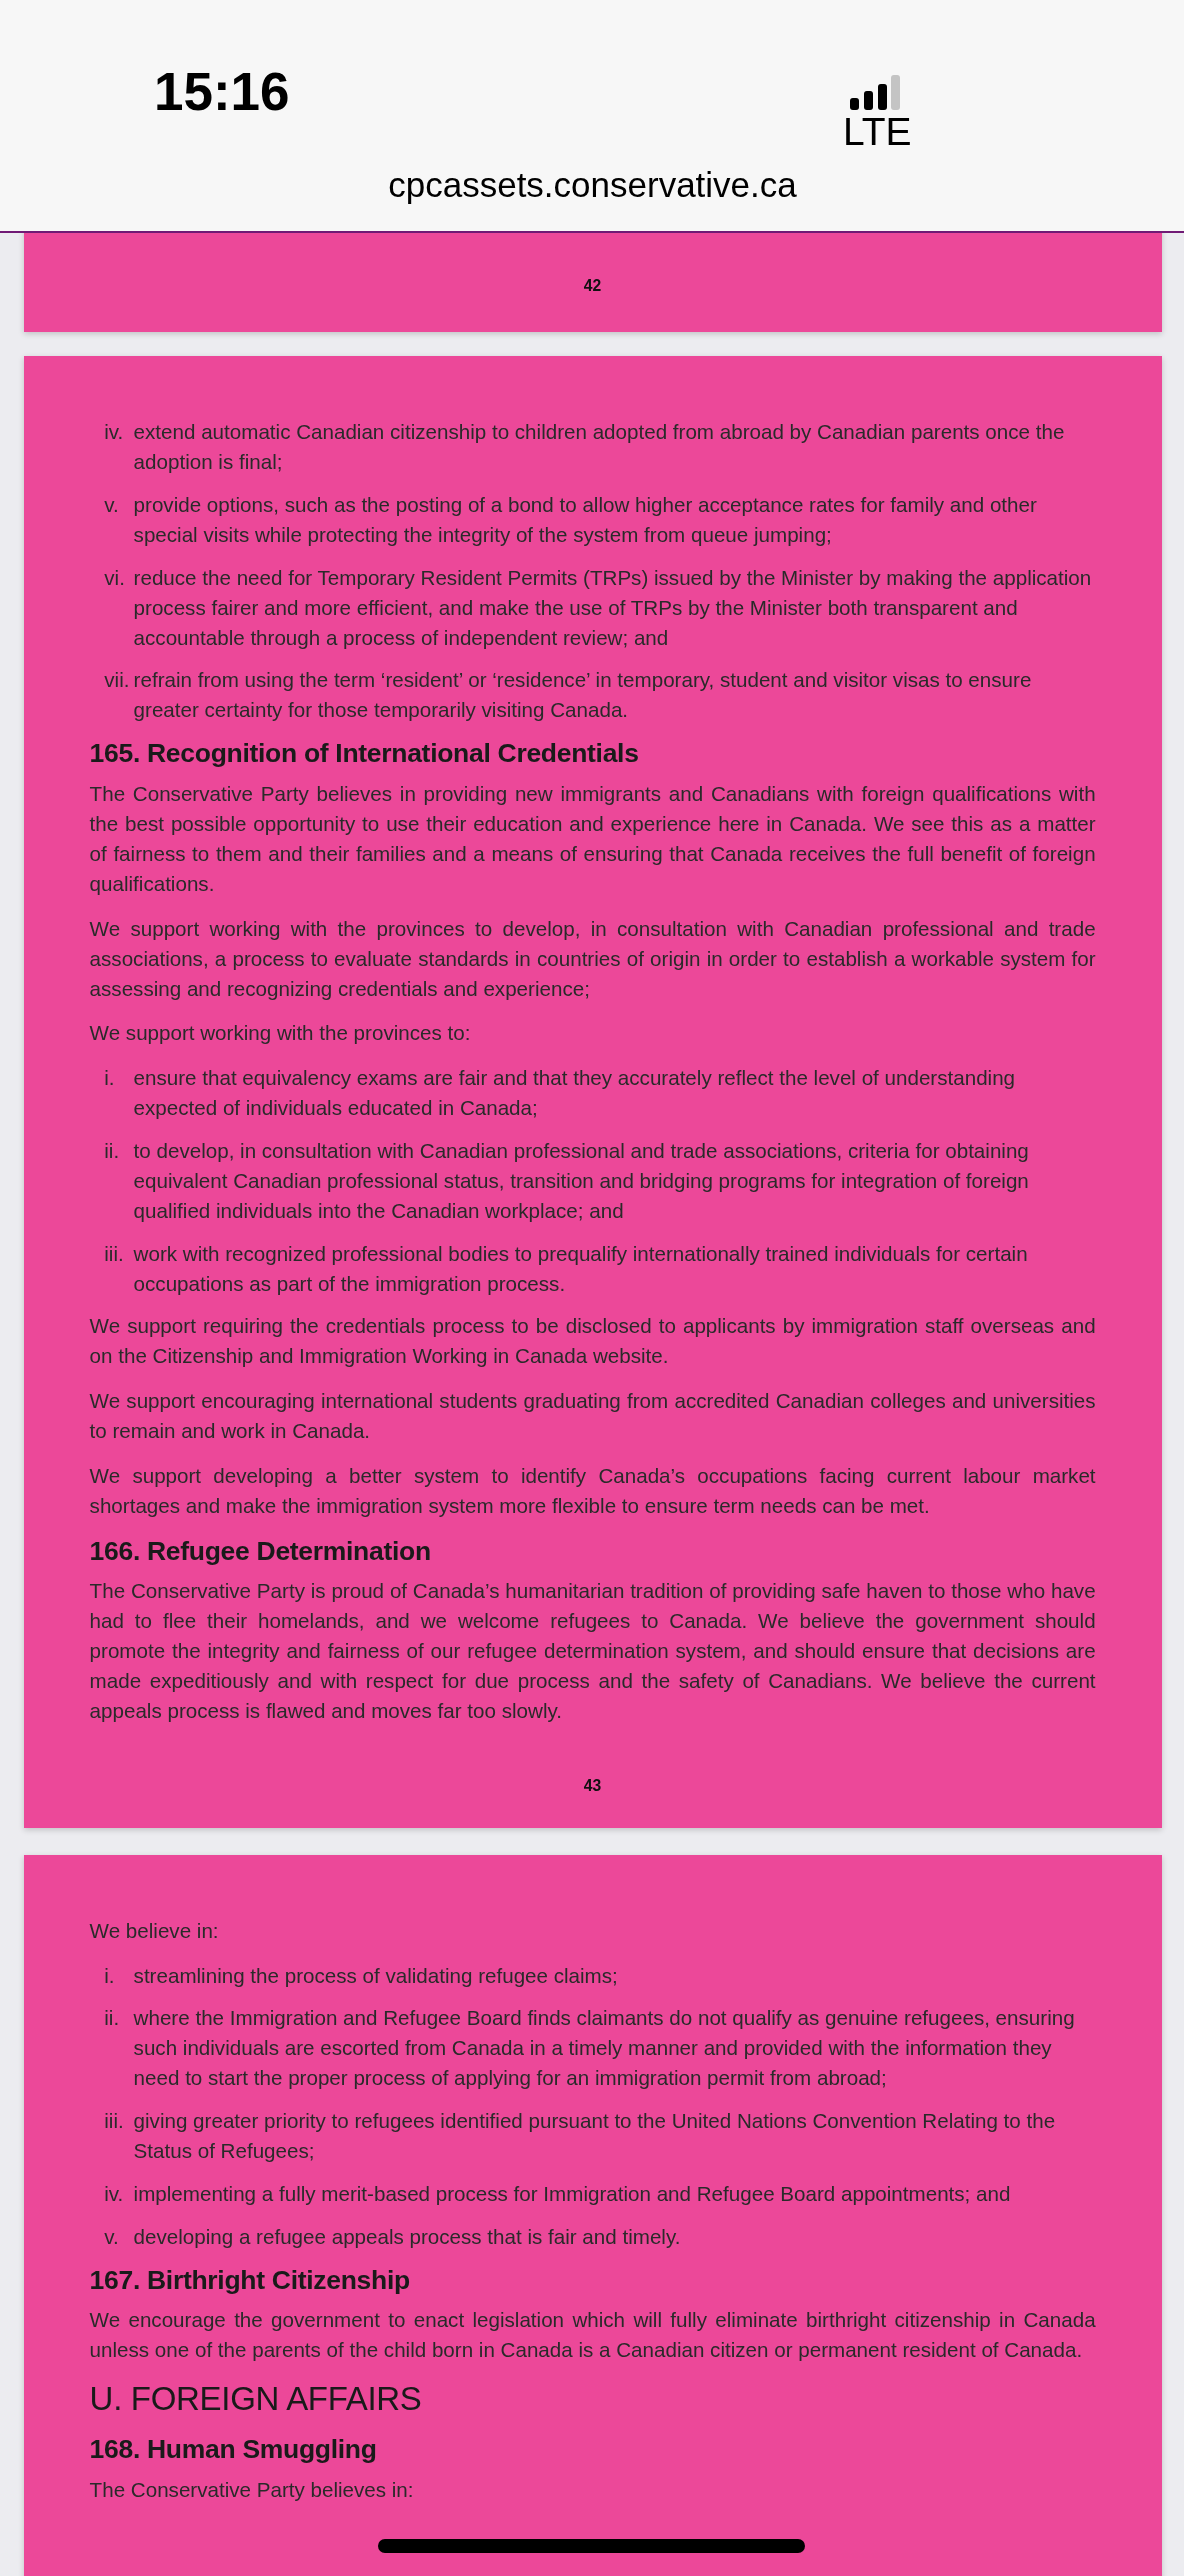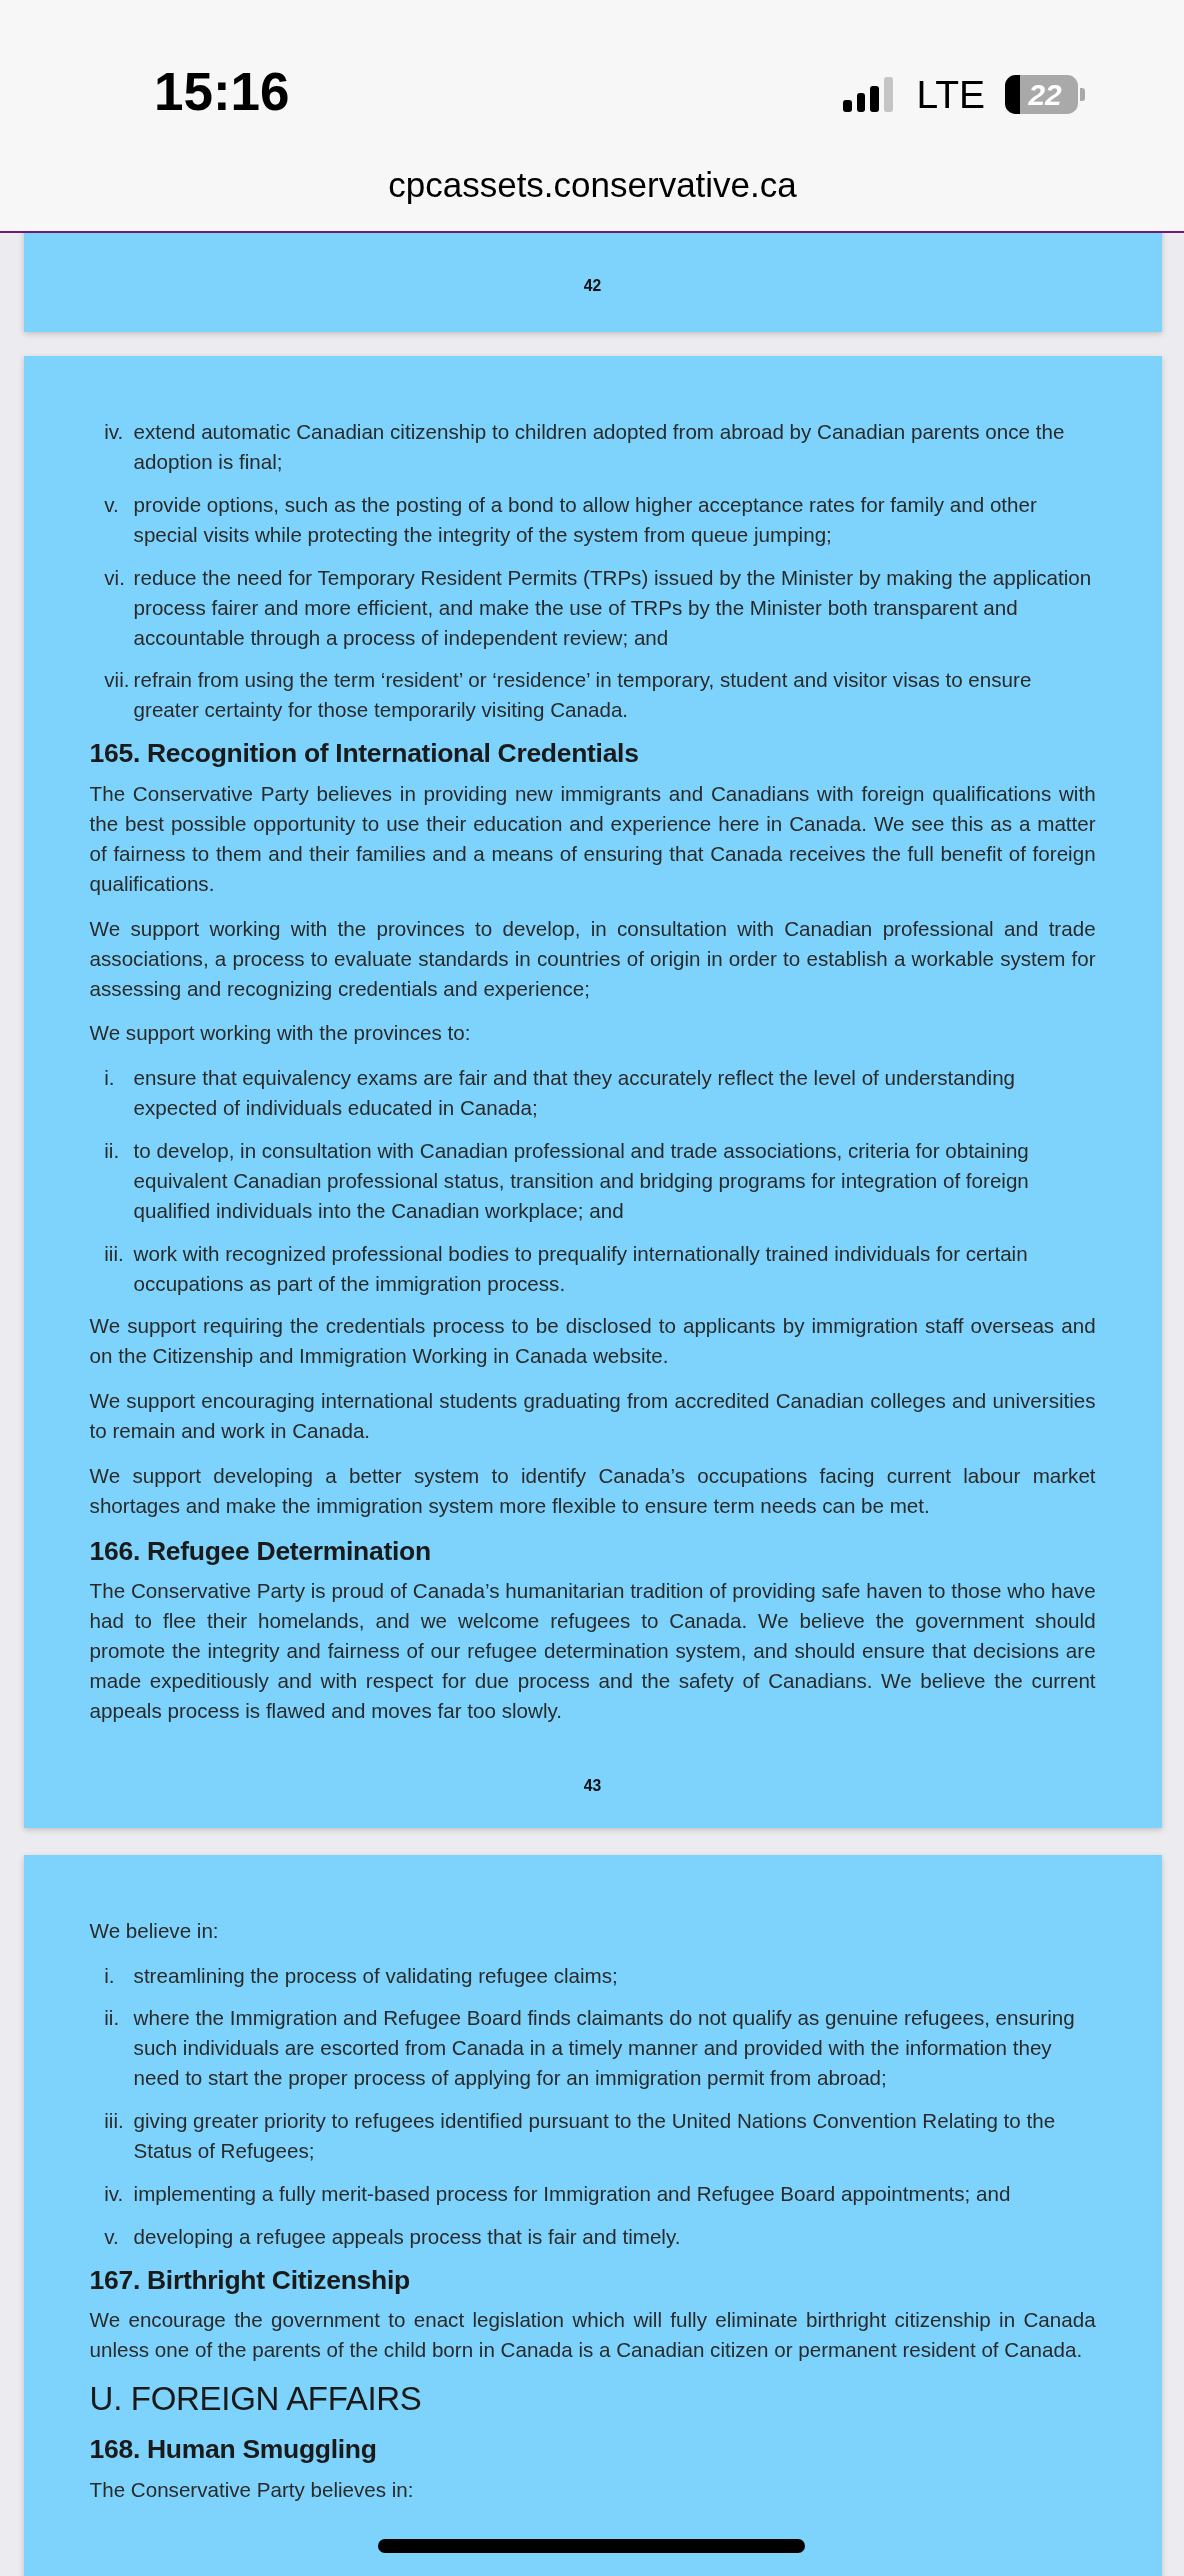--- a/index.html
+++ b/index.html
@@ -15,40 +15,40 @@
     position: absolute; top: 0; left: 0; width: 1185px; height: 233px;
     background: #f7f7f7;
     border-bottom: 2px solid #701a75;
     z-index: 10;
   }
   .time {
     position: absolute; left: 154px; top: 61px;
     font-size: 53px; font-weight: bold; color: #000;
     letter-spacing: 0px;
   }
-  .status-right { position: absolute; left: 843px; top: 75px; height: 39px; display: flex; align-items: center; }
+  .status-right { position: absolute; left: 843px; top: 75px; height: 39px; display: flex; align-items: center; flex-direction: column; }
   .signal { display: flex; align-items: flex-end; gap: 4.9px; height: 35px; margin-right: 23.6px; }
   .signal span { width: 8.8px; background: #000; border-radius: 2.9px; }
   .signal span.off { background: #c4c4c4; }
   .lte { font-size: 39px; color: #000; margin-right: 19.6px; font-weight: 500; }
   .battery {
     position: relative; width: 73px; height: 39px; border-radius: 10.8px;
     background: #a9a9a9; overflow: hidden; display: flex; align-items: center; justify-content: center; font-style: italic;
   }
   .battery .fill { position: absolute; left: 0; top: 0; bottom: 0; width: 15.7px; background: #000; }
   .battery .num { position: relative; color: #fff; font-weight: bold; font-size: 30px; margin-left: 7.9px; }
   .battery-tip { width: 4.9px; height: 13.8px; background: #a9a9a9; border-radius: 0 2.9px 2.9px 0; margin-left: 2px; }
   .url {
     position: absolute; top: 165px; left: 0; width: 1185px; text-align: center;
     font-size: 35px; color: #000;
   }
 
   
   .page {
-    position: absolute; left: 23.6px; width: 1138px; background: #7dd3fc;
+    position: absolute; left: 23.6px; width: 1138px; background: #ec4899;
     box-shadow: 0 2px 5.9px rgba(0,0,0,0.18);
   }
   .page-42 { top: 196px; height: 136px; }
   .page-43 { top: 356px; height: 1472px; }
   .page-44 { top: 1855px; height: 747px; }
   .pagenum {
     position: absolute; width: 100%; text-align: center;
     font-size: 15.7px; font-weight: bold; color: #111;
   }
 

